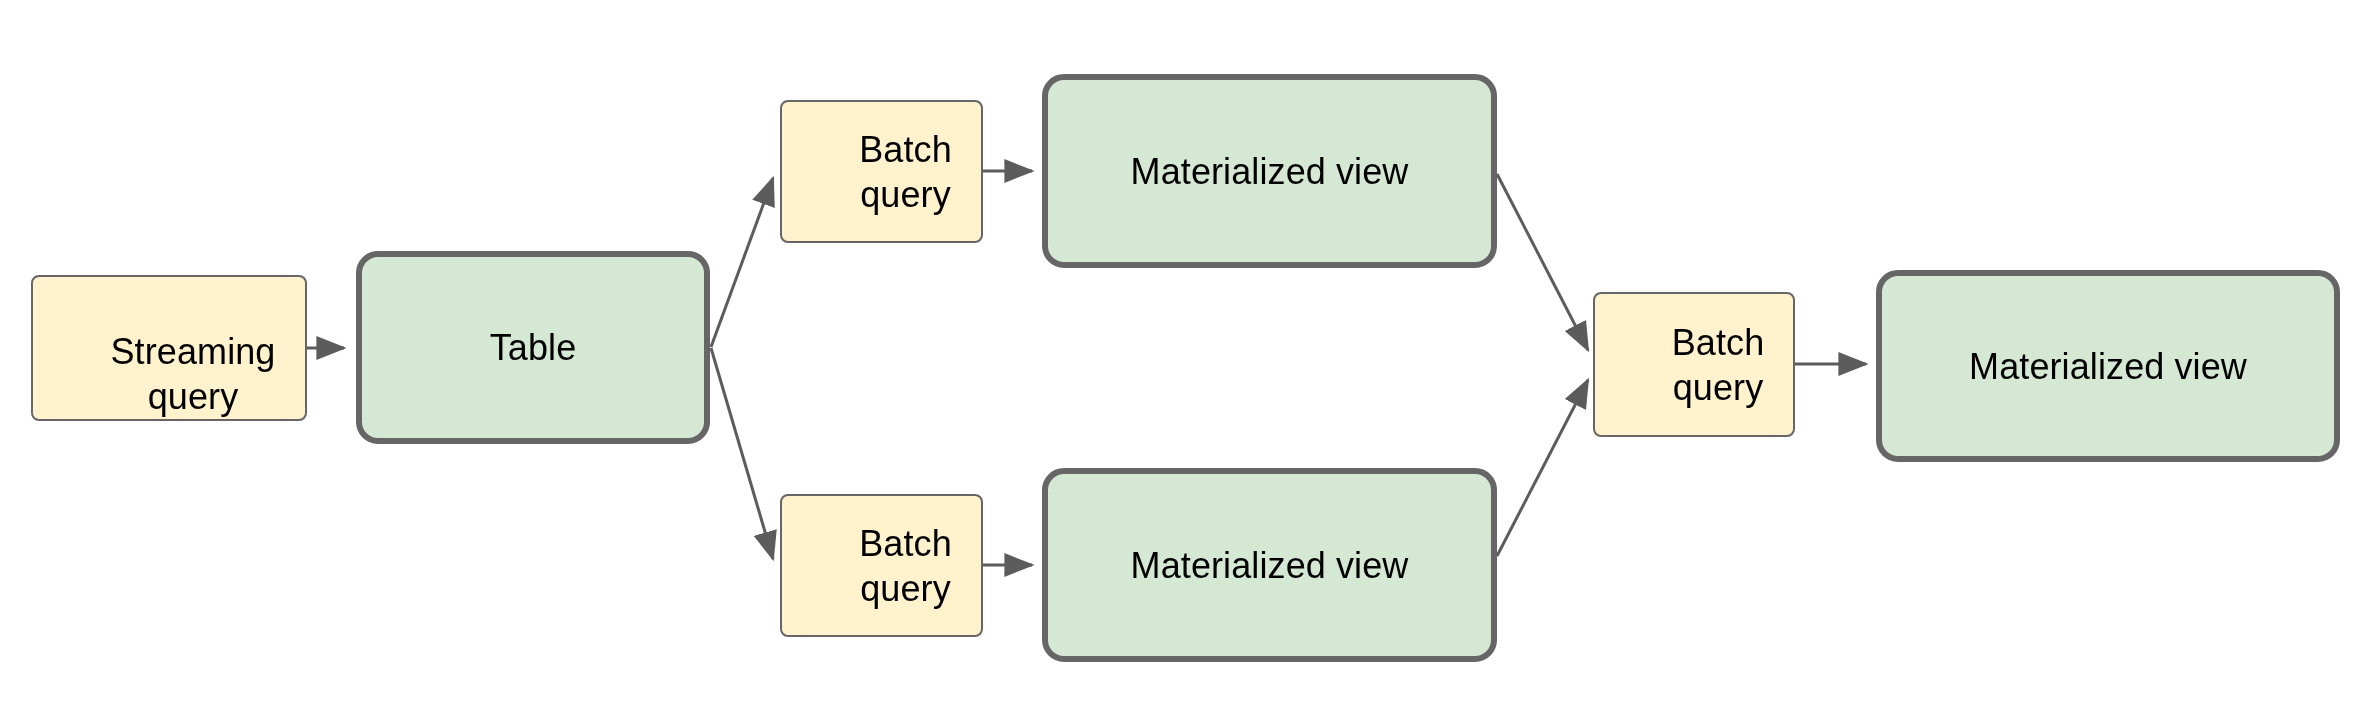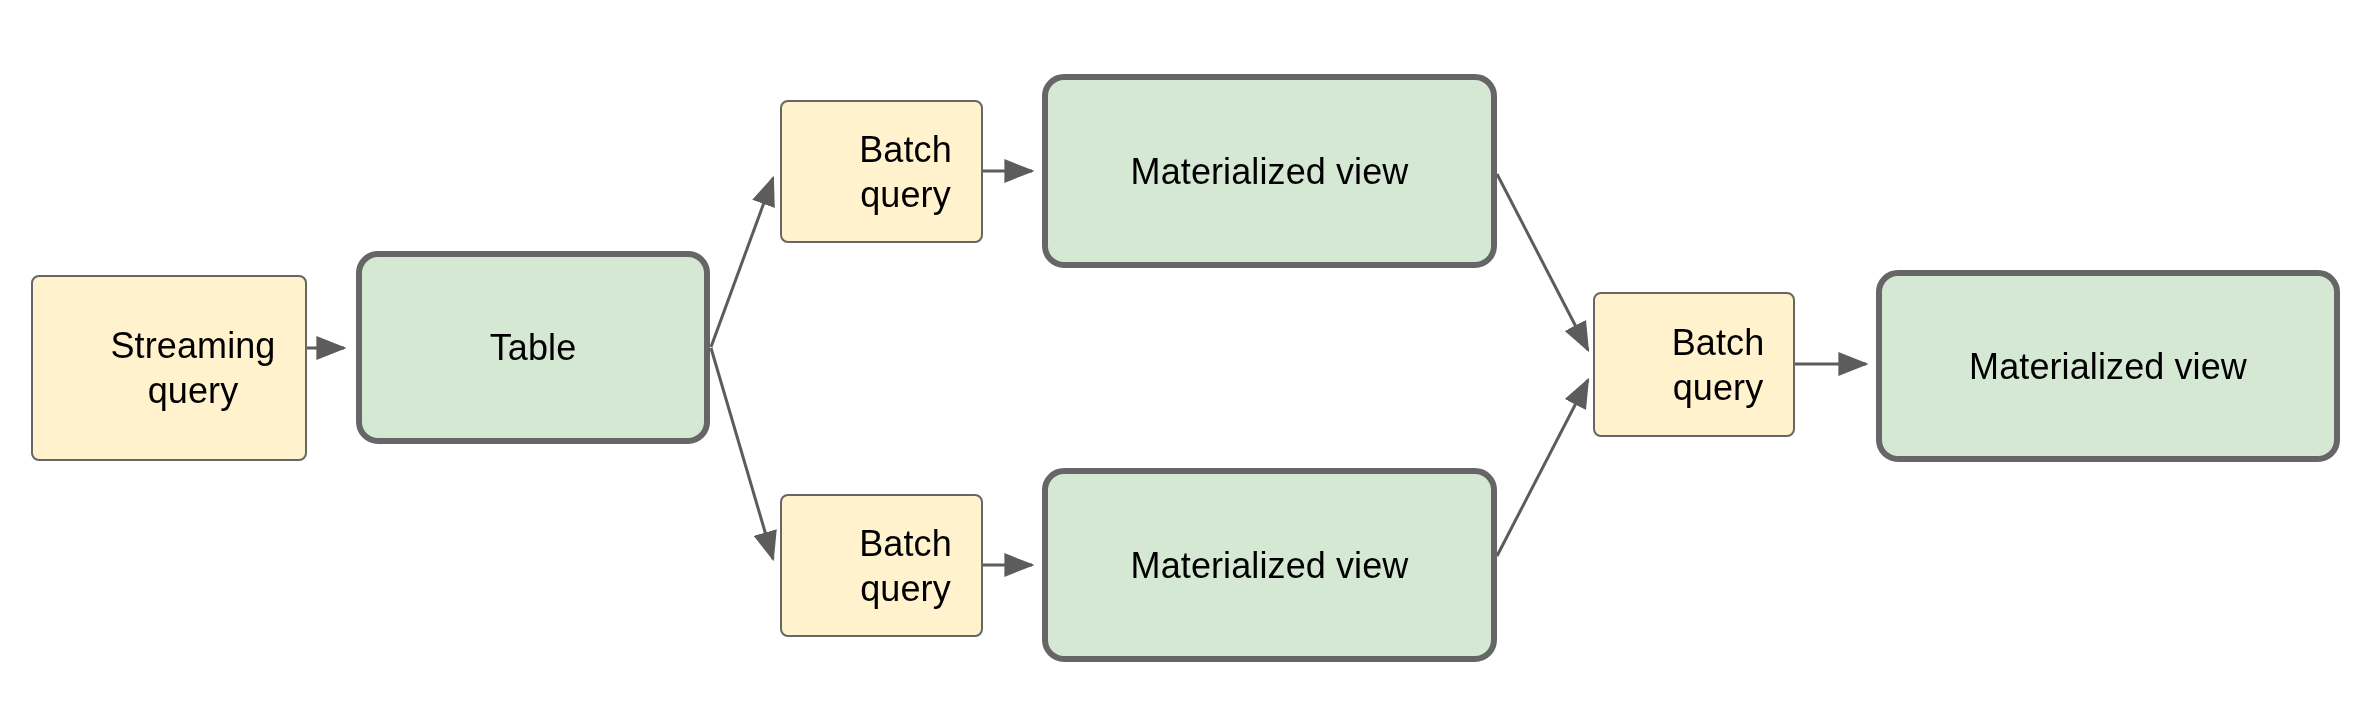--- a/index.html
+++ b/index.html
@@ -74,21 +74,21 @@
 
     <line x1="983" y1="565" x2="1032" y2="565" stroke="#5c5c5c" stroke-width="3" marker-end="url(#arrowhead)"></line>
 
     <line x1="1497" y1="174" x2="1588" y2="350" stroke="#5c5c5c" stroke-width="3" marker-end="url(#arrowhead)"></line>
 
     <line x1="1497" y1="556" x2="1588" y2="380" stroke="#5c5c5c" stroke-width="3" marker-end="url(#arrowhead)"></line>
 
     <line x1="1795" y1="364" x2="1866" y2="364" stroke="#5c5c5c" stroke-width="3" marker-end="url(#arrowhead)"></line>
   </svg>
 
-  <div class="node process" id="node-streaming-query" style="left: 31px; top: 275px; width: 276px; height: 186px; font-size: 36px; background: rgb(255, 242, 204); border-color: rgb(102, 102, 102); color: rgb(0, 0, 0);">
+  <div class="node process" id="node-streaming-query" style="left: 31px; top: 275px; width: 276px; height: 146px; font-size: 36px; background: rgb(255, 242, 204); border-color: rgb(102, 102, 102); color: rgb(0, 0, 0); align-items: flex-end;">
     <span class="node-label">Streaming
 query</span>
   </div>
 
   <div class="node store" id="node-table" style="left: 356px; top: 251px; width: 354px; height: 193px; font-size: 36px; background: rgb(213, 232, 212); border-color: rgb(102, 102, 102); color: rgb(0, 0, 0);">
     <span class="node-label">Table</span>
   </div>
 
   <div class="node process" id="node-batch-query-top" style="left: 780px; top: 100px; width: 203px; height: 143px; font-size: 36px; background: rgb(255, 242, 204); border-color: rgb(102, 102, 102); color: rgb(0, 0, 0);">
     <span class="node-label">Batch

